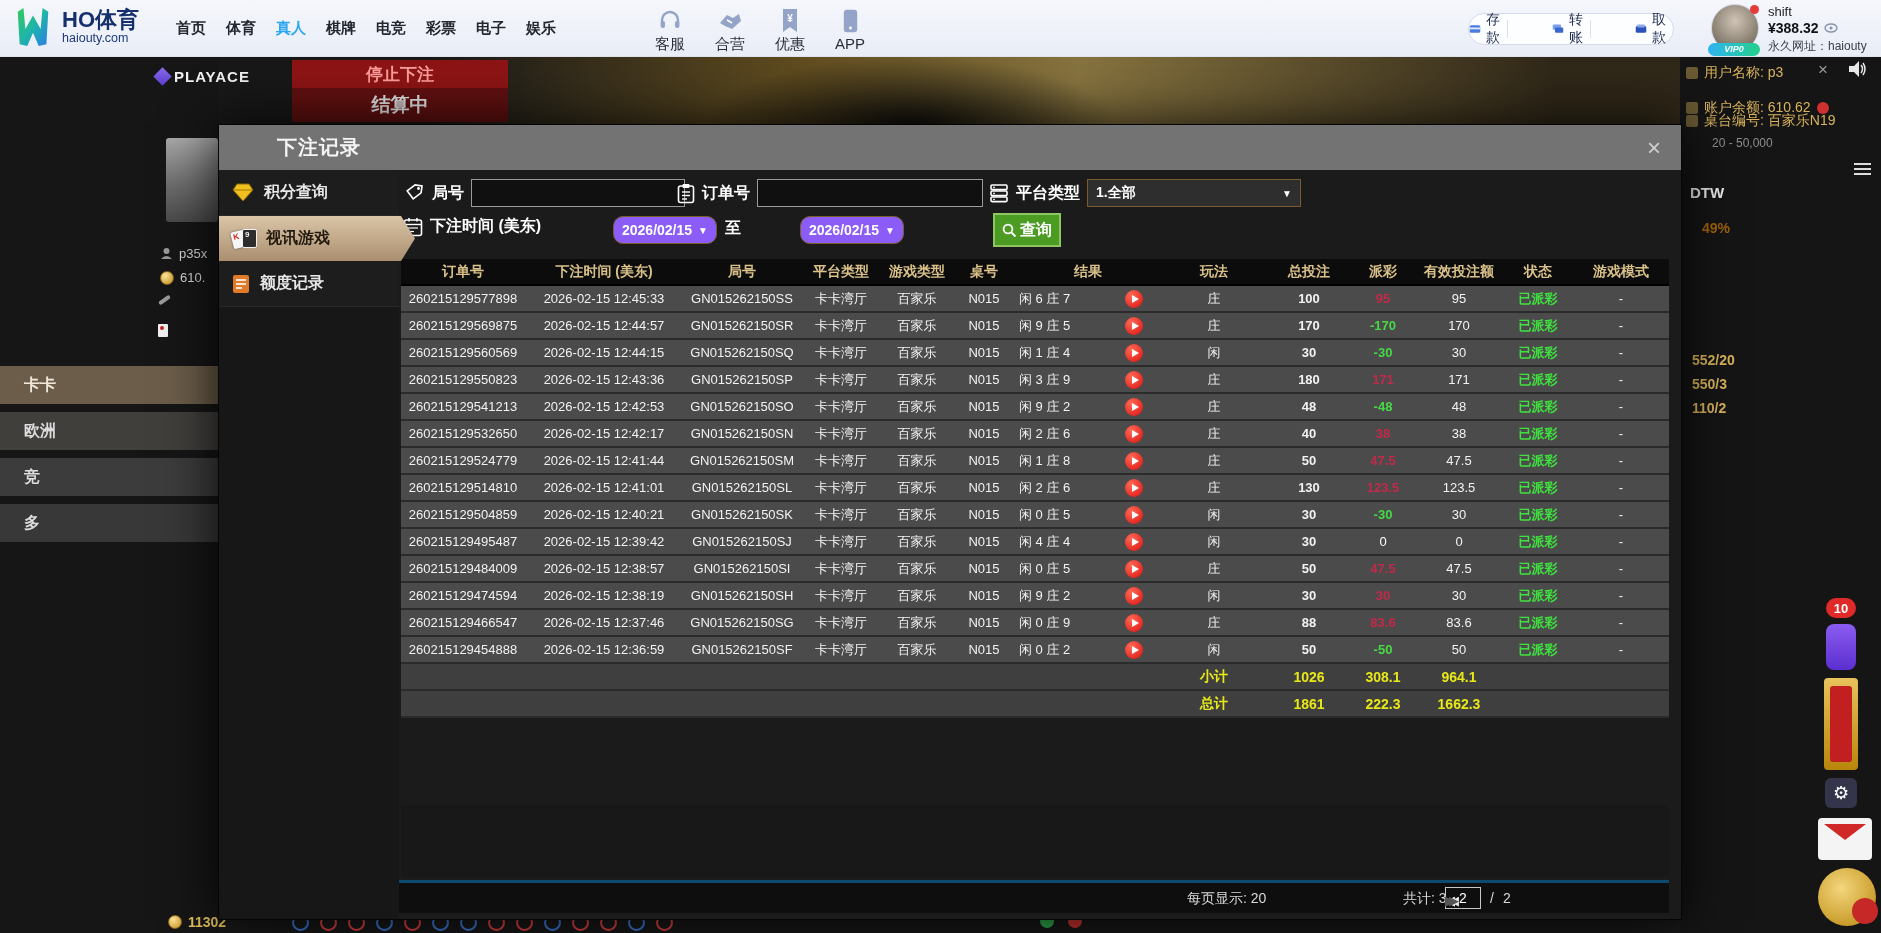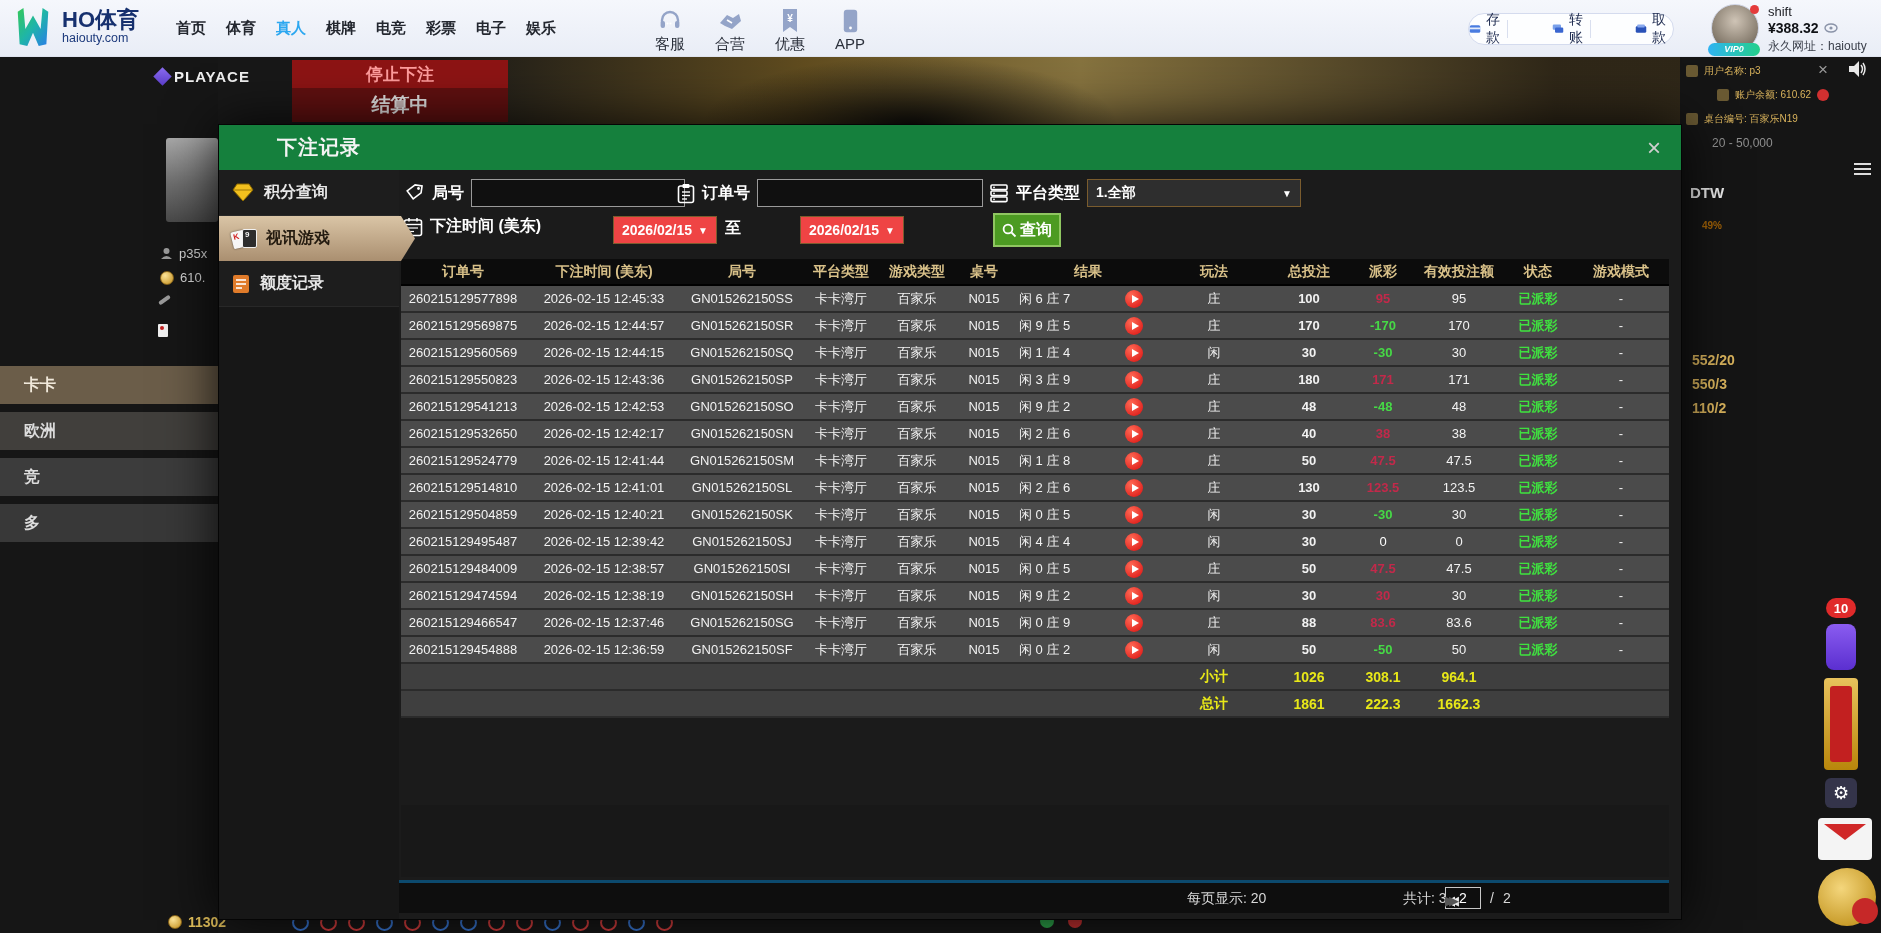--- a/index.html
+++ b/index.html
@@ -64,21 +64,21 @@
   .lobby-row:nth-child(3){background:#3c3c3c;}
   .lobby-row:nth-child(4){background:#383838;}
   .bottom-count{position:absolute;left:168px;top:858px;display:flex;align-items:center;gap:6px;
                 color:#e6c35c;font-size:14px;font-weight:bold;}
   .road{position:absolute;left:292px;top:858px;display:flex;gap:11px;}
   .dot{width:13px;height:13px;border-radius:50%;border:2px solid;}
   .dot.r{border-color:#e04040;} .dot.b{border-color:#3a7bdc;}
   .pred{position:absolute;top:858px;width:14px;height:14px;border-radius:50%;}
   .pred.g{left:1040px;background:#2fae4e;} .pred.rd{left:1068px;background:#cf3333;}
   .right-strip{position:absolute;left:1680px;top:0;width:201px;height:877px;background:#151515;}
-  .rline{position:absolute;display:flex;align-items:center;gap:6px;color:#d9b35c;font-size:10px;white-space:nowrap;}
+  .rline{position:absolute;display:flex;align-items:center;gap:6px;color:#d9b35c;font-size:14px;white-space:nowrap;}
   .rline .sq{width:12px;height:12px;background:#6a5a33;border-radius:2px;flex:0 0 auto;}
   .refresh{width:12px;height:12px;border-radius:50%;background:#d03030;position:relative;}
   .gray{color:#8f8f8f;font-size:12px;}
   .white{color:#e9e9e9;font-weight:bold;font-size:15px;}
   .gold{color:#a16207;font-weight:bold;}
   .rstats{position:absolute;left:1692px;top:292px;width:78px;text-align:left;}
   .rstats div{color:#d9b35c;font-size:14px;font-weight:bold;line-height:24px;}
   .edge-x{position:absolute;left:1818px;top:4px;color:#9a9a9a;font-size:17px;cursor:pointer;}
   .edge-burger{position:absolute;left:1854px;top:104px;cursor:pointer;}
   .edge-burger i{display:block;width:17px;height:2px;background:#ddd;margin:3px 0;}
@@ -93,21 +93,21 @@
             color:#fff;font-size:18px;display:flex;align-items:center;justify-content:center;cursor:pointer;}
   .envelope{position:absolute;left:1818px;top:762px;width:54px;height:42px;background:#f4f4f4;border-radius:4px;}
   .envelope::after{content:"";position:absolute;left:6px;top:6px;border-left:21px solid transparent;
                    border-right:21px solid transparent;border-top:16px solid #d02828;}
   .gold-blob{position:absolute;left:1818px;top:812px;width:58px;height:58px;border-radius:50%;
              background:radial-gradient(circle at 40% 35%,#f4d67c,#b8860b);}
   .gold-blob::after{content:"";position:absolute;right:-2px;bottom:2px;width:26px;height:26px;border-radius:50%;background:#c62828;}
   
   .modal{position:absolute;left:218px;top:124px;width:1462px;height:794px;z-index:20;background:#1b1b1b;
          border:1px solid #050505;box-shadow:0 0 50px rgba(0,0,0,.85);}
-  .modal-header{height:45px;background:#15803d;border-bottom:1px solid #000;display:flex;align-items:center;padding-left:36px;}
+  .modal-header{height:45px;background:#737373;border-bottom:1px solid #000;display:flex;align-items:center;padding-left:36px;}
   .modal-title{margin-left:22px;font-size:20px;font-weight:bold;color:#f4f4f4;letter-spacing:1px;}
   .modal-close{margin-left:auto;margin-right:20px;font-size:24px;color:#cfcfcf;cursor:pointer;line-height:1;}
   .msidebar{position:absolute;left:0;top:45px;width:180px;bottom:0;background:#171717;border-right:1px solid #000;}
   .side-item{height:45px;display:flex;align-items:center;gap:10px;padding-left:13px;border-bottom:1px solid #282828;
              color:#e8e8e8;font-size:16px;font-weight:bold;background:#1d1d1d;cursor:pointer;position:relative;}
   .side-item.active{width:196px;z-index:3;background:linear-gradient(180deg,#dac5a6,#aa8f70);color:#241b10;
              clip-path:polygon(0 0,182px 0,196px 50%,182px 100%,0 100%);border-bottom:none;}
   .cards-ic{position:relative;width:24px;height:22px;flex:0 0 auto;}
   .cards-ic .c1{position:absolute;left:0;top:3px;width:13px;height:17px;background:#f6f6f6;border-radius:2px;
                 transform:rotate(-14deg);box-shadow:0 0 2px rgba(0,0,0,.6);}
@@ -115,21 +115,21 @@
   .cards-ic .c2{position:absolute;left:10px;top:1px;width:13px;height:17px;background:#2d2d2d;border:1px solid #f0f0f0;
                 border-radius:2px;}
   .cards-ic .c2::after{content:"9";position:absolute;left:2px;top:0px;font-size:8px;color:#f0f0f0;font-weight:bold;}
   .mmain{position:absolute;left:180px;top:45px;right:0;bottom:0;background:#1b1b1b;}
   .f-group{position:absolute;display:flex;align-items:center;gap:7px;color:#fff;font-weight:bold;font-size:16px;white-space:nowrap;}
   .f-input{width:200px;height:26px;background:#101010;border:1px solid #9a9a9a;color:#eee;font-size:13px;padding:0 6px;outline:none;}
   .f-input.w2{width:212px;}
   .f-select{height:26px;background:#333;border:1px solid #7a5c2e;color:#fff;font-size:14px;font-weight:bold;
             display:flex;align-items:center;justify-content:space-between;padding:0 8px;cursor:pointer;}
   .sel-platform{width:196px;background:#2e2e2e;}
-  .sel-date{width:86px;background:#ef4444;}
+  .sel-date{width:86px;background:#8b5cf6;border-radius:10px;}
   .caret{font-size:10px;color:#fff;margin-left:6px;}
   .search-btn{position:absolute;left:594px;top:43px;width:64px;height:30px;background:#4c9b22;
               border:2px solid #8fc661;color:#fff;font-size:16px;font-weight:bold;display:flex;
               align-items:center;justify-content:center;gap:3px;cursor:pointer;}
   .grid14{display:grid;grid-template-columns:124px 158px 118px 80px 72px 62px 92px 54px 106px 84px 64px 88px 70px 96px;}
   .btable{position:absolute;left:2px;top:89px;width:1268px;}
   .thead{height:25px;background:#0c0c0c;color:#d9c189;font-weight:bold;font-size:14px;align-items:center;
          text-align:center;border-bottom:2px solid #000;}
   .trow{height:25px;background:#4b4b4b;border-bottom:2px solid #2b2b2b;color:#f2f2f2;font-size:13px;
         align-items:center;text-align:center;}
@@ -219,21 +219,21 @@
         <div class="dot r"></div>
       </div>
     <div class="pred g"></div>
     <div class="pred rd"></div>
 
     <div class="right-strip"></div>
     <div class="rline" style="left:1686px;top:8px;">
       <span class="sq"></span>
       <span>用户名称: p3</span>
     </div>
-    <div class="rline" style="left:1686px;top:32px;margin-left:31px;">
+    <div class="rline" style="left:1686px;top:43px;">
       <span class="sq"></span>
       <span>账户余额: 610.62</span>
       <span class="refresh"></span>
     </div>
     <div class="rline" style="left:1686px;top:56px;">
       <span class="sq"></span>
       <span>桌台编号: 百家乐N19</span>
     </div>
     <div class="rline gray" style="left:1712px;top:80px;">
       <span>20 - 50,000</span>

